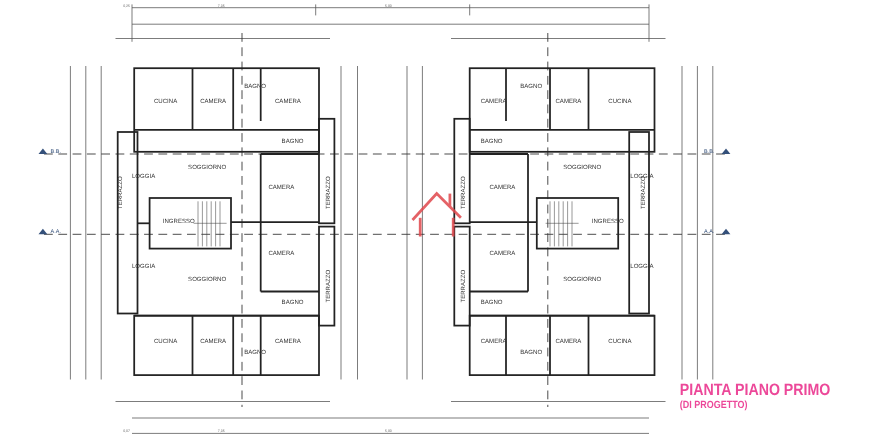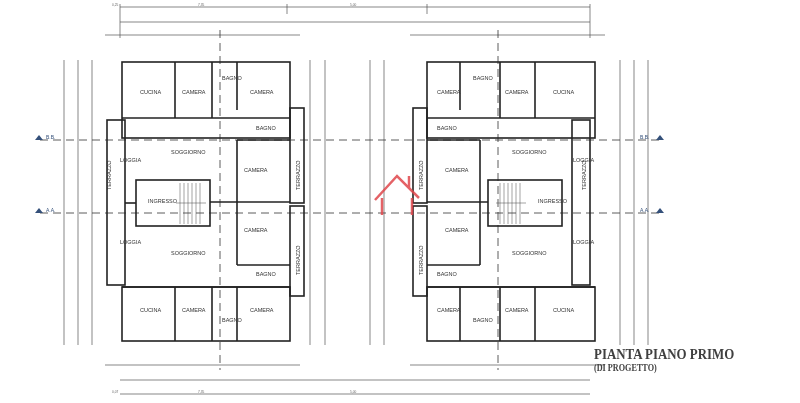--- a/index.html
+++ b/index.html
@@ -1,18 +1,18 @@
 <!DOCTYPE html>
 <html><head>
 <meta charset="utf-8">
 <style>
   html,body{margin:0;padding:0;background:#fff;}
   body{width:800px;height:403px;position:relative;overflow:hidden;font-family:"Liberation Sans",sans-serif;}
   svg{position:absolute;left:0;top:0;}
-  .title{position:absolute;left:594px;top:346px;color:#404040;font-family:Liberation Serif, serif;}
+  .title{position:absolute;left:618px;top:346px;color:#ec4899;font-family:Liberation Sans, sans-serif;}
   .title .main{font-size:15px;font-weight:bold;letter-spacing:0px;transform:scaleX(0.86);transform-origin:left;display:block;white-space:nowrap;}
   .title .sub{font-size:9.5px;font-weight:bold;transform:scaleX(0.86);transform-origin:left;display:block;white-space:nowrap;margin-top:0px;}
   .lbl{font-family:"Liberation Sans",sans-serif;font-size:5.5px;fill:#333;}
   .dim{font-family:"Liberation Sans",sans-serif;font-size:3.2px;fill:#666;}
   .sec{font-family:"Liberation Sans",sans-serif;font-size:5px;fill:#34507a;}
 </style>
 </head>
 <body>
 
 <svg width="800" height="403" viewBox="0 0 800 403" xmlns="http://www.w3.org/2000/svg">

